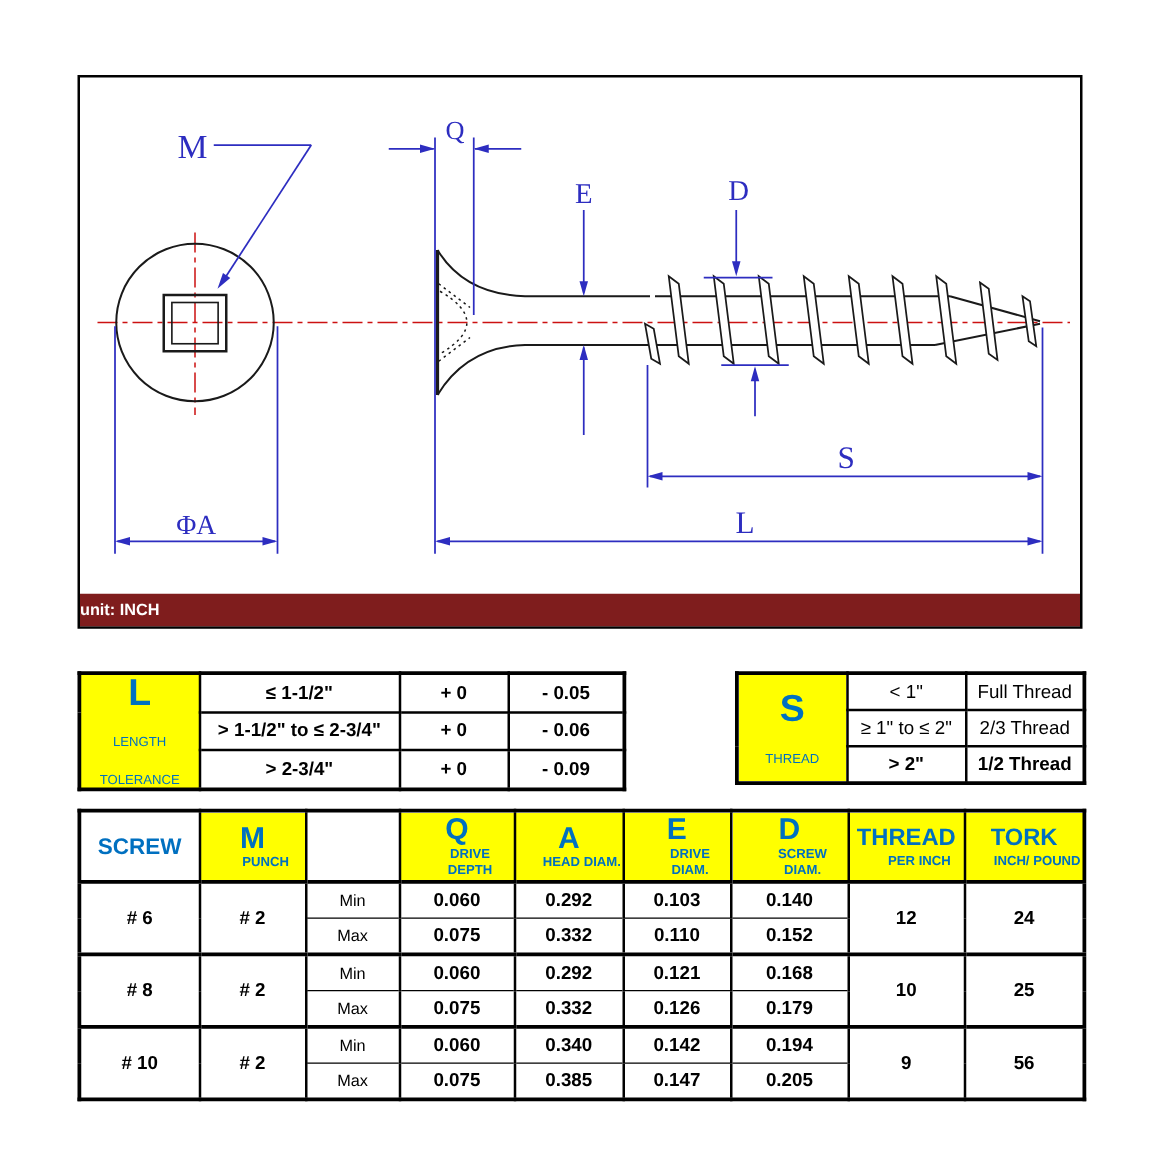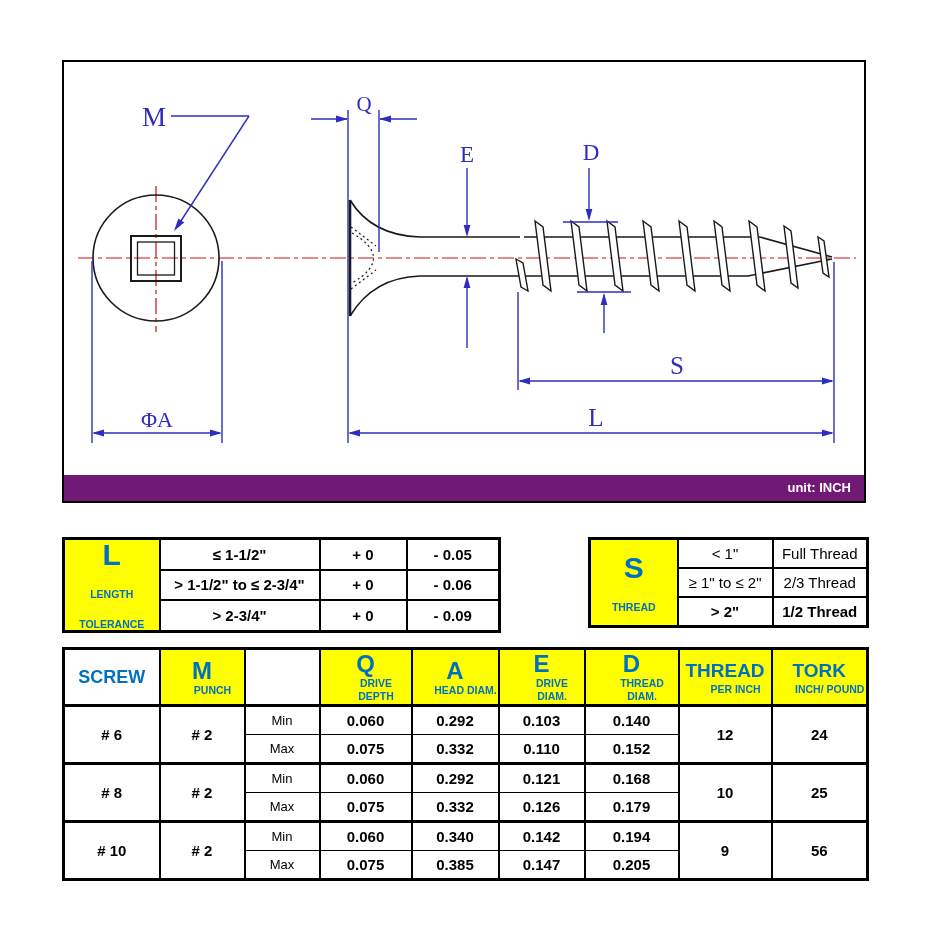--- a/index.html
+++ b/index.html
@@ -3,34 +3,34 @@
 <meta charset="utf-8">
 <style>
   html,body{margin:0;padding:0;background:#ffffff;}
   .page{position:relative;width:925px;height:925px;background:#ffffff;overflow:hidden;
         font-family:"Liberation Sans",sans-serif;}
 
   
   .diagram-box{position:absolute;left:62px;top:60px;width:804px;height:443px;
                border:2px solid #000;box-sizing:border-box;background:#fff;}
   .diagram-box svg{position:absolute;left:0;top:0;}
-  .unit-bar{position:absolute;left:0;bottom:0;width:100%;height:26px;background:#701a75;
-            color:#fff;font-size:13px;font-weight:bold;line-height:26px;text-align:right;
+  .unit-bar{position:absolute;left:0;bottom:0;width:100%;height:26px;background:#7f1d1d;
+            color:#fff;font-size:13px;font-weight:bold;line-height:26px;text-align:left;
             padding-right:13px;box-sizing:border-box;}
 
   
   table{border-collapse:collapse;table-layout:fixed;position:absolute;background:#fff;}
   td,th{padding:0;text-align:center;vertical-align:middle;color:#000;overflow:hidden;}
 
   
   .tol{border:3px solid #000;}
   .tol td{border:2px solid #000;height:27px;font-size:15px;font-weight:600;}
   .tol td.ylw{background:#FFFF00;}
   .tol .letter{font-size:30px;font-weight:bold;color:#0070C0;line-height:30px;}
-  .tol .cap{font-size:10.5px;font-weight:bold;color:#0070C0;line-height:12px;margin-top:18px;}
+  .tol .cap{font-size:10.5px;font-weight:normal;color:#0070C0;line-height:12px;margin-top:18px;}
   .tol tr.boldrow td{font-weight:bold;}
 
   
   .spec{border:3px solid #000;}
   .spec th{border:2px solid #000;border-bottom:3px solid #000;height:54px;background:#FFFF00;}
   .spec th.white{background:#fff;}
   .spec td{border:2px solid #000;height:27px;}
   .spec .bigletter{font-size:24px;font-weight:bold;color:#0070C0;line-height:26px;}
   .spec .bigword{font-size:19px;font-weight:bold;color:#0070C0;line-height:24px;}
   .spec .screwhead{font-size:18px;font-weight:bold;color:#0070C0;}
@@ -249,21 +249,21 @@
       <th>
         <div class="bigletter">A</div>
         <div class="sub">HEAD DIAM.</div>
       </th>
       <th>
         <div class="bigletter">E</div>
         <div class="sub">DRIVE DIAM.</div>
       </th>
       <th>
         <div class="bigletter">D</div>
-        <div class="sub">THREAD DIAM.</div>
+        <div class="sub">SCREW DIAM.</div>
       </th>
       <th>
         <div class="bigword">THREAD</div>
         <div class="sub">PER INCH</div>
       </th>
       <th>
         <div class="bigword">TORK</div>
         <div class="sub">INCH/ POUND</div>
       </th>
     </tr>

